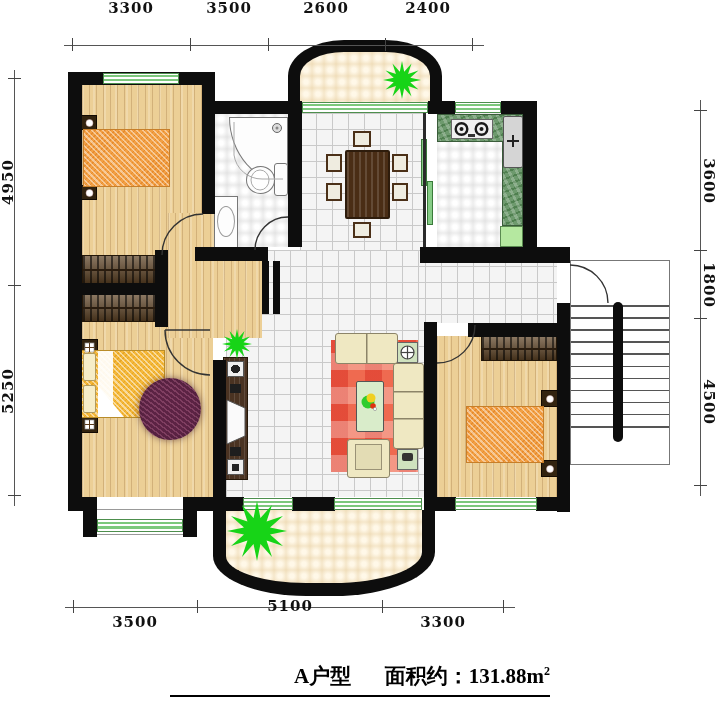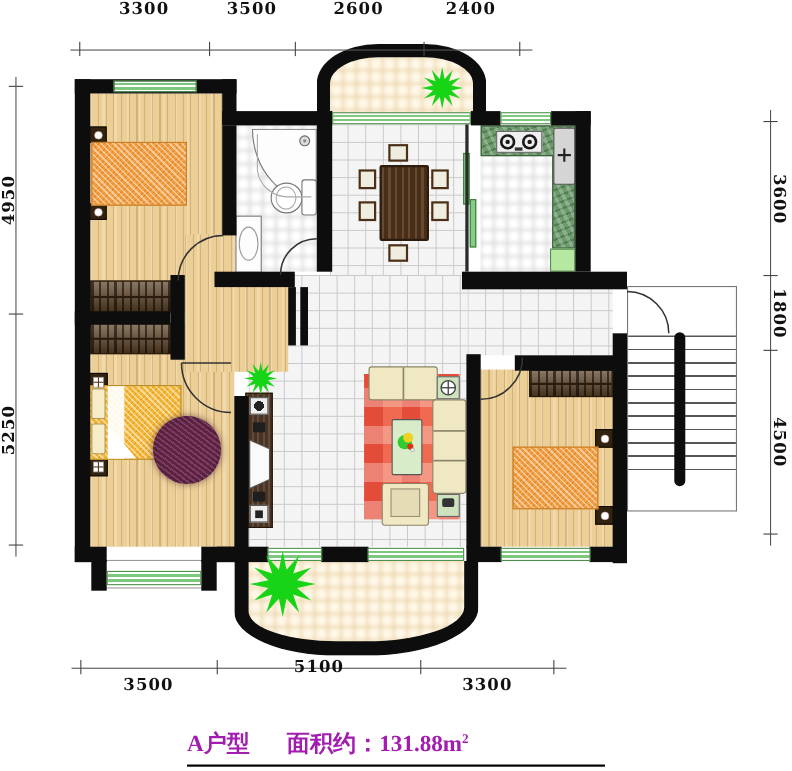--- a/index.html
+++ b/index.html
@@ -44,22 +44,22 @@
                       repeating-linear-gradient(-21deg, rgba(0,60,0,.28) 0 2px, transparent 2px 6px);
     border: 1px solid #3a5c3a; }
   .fixture { position: absolute; background: #fdfdfd; border: 1.5px solid #777; }
   .dim { position: absolute; font-weight: bold; font-size: 15px; color: #111;
     text-align: center; letter-spacing: 1px; font-family: "DejaVu Serif", "Liberation Serif", serif; }
   .dline { position: absolute; background: none; }
   .hline { border-top: 1.3px solid #555; height: 0; }
   .vline { border-left: 1.3px solid #555; width: 0; }
   .htick { position: absolute; width: 0; height: 13px; border-left: 1.3px solid #444; }
   .vtick { position: absolute; height: 0; width: 13px; border-top: 1.3px solid #444; }
-  #title-block { position: absolute; left: 170px; top: 662px; width: 380px; text-align: left;
-    font-size: 21px; font-weight: bold; color: #a21caf; border-bottom: 2.5px solid #000; padding-bottom: 5px;
+  #title-block { position: absolute; left: 170px; top: 662px; width: 380px; text-align: right;
+    font-size: 21px; font-weight: bold; color: #000000; border-bottom: 2.5px solid #000; padding-bottom: 5px;
     font-family: "Liberation Serif", "DejaVu Serif", serif; }
   #title-block sup { font-size: 12px; }
   svg.overlay { position: absolute; left: 0; top: 0; pointer-events: none; }
 </style>
 </head>
 <body>
 
 <div id="plan">
 
   <div class="tile" style="left:300px;top:113px;width:123px;height:137px"></div>

